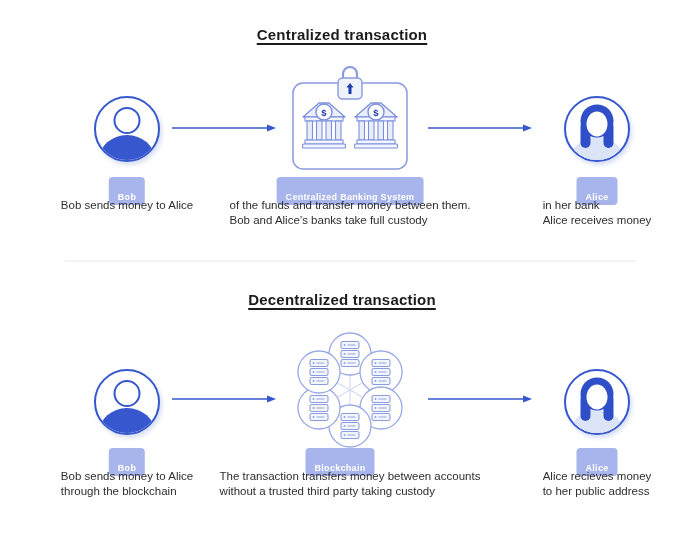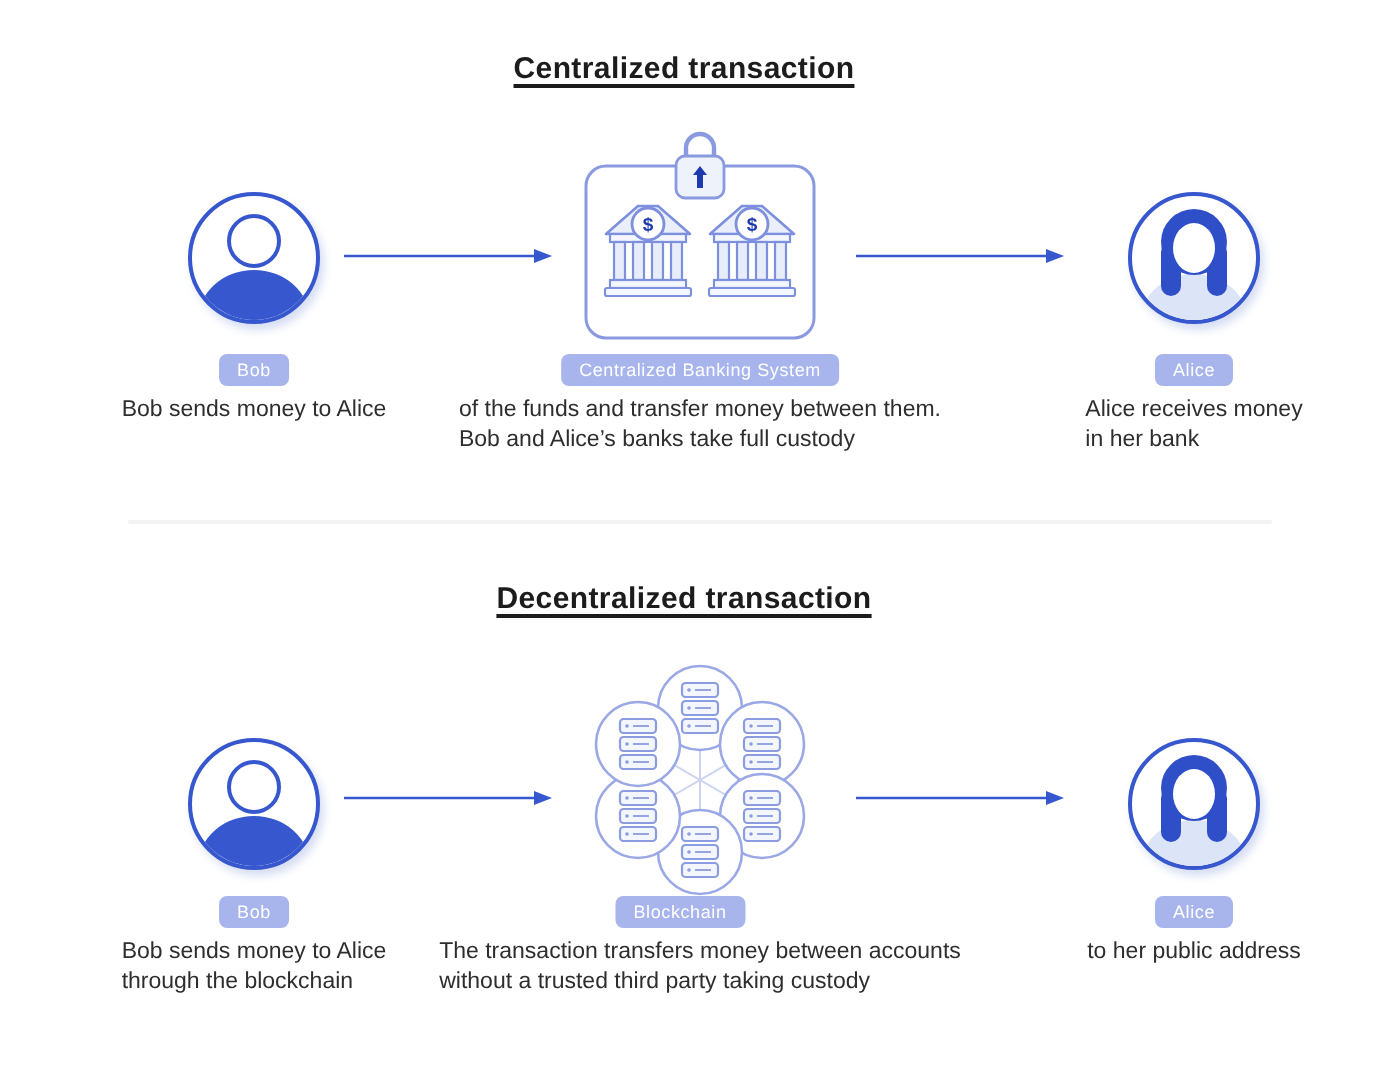--- a/index.html
+++ b/index.html
@@ -3,21 +3,21 @@
 <meta charset="utf-8">
 <style>
   html,body{margin:0;padding:0;background:#fff;}
   .canvas{position:relative;width:684px;height:543px;background:#ffffff;
           font-family:"Liberation Sans",sans-serif;overflow:hidden;}
   .abs{position:absolute;}
   .title{position:absolute;width:100%;text-align:center;font-size:15px;font-weight:700;
          color:#1c1c1c;letter-spacing:.2px;margin:0;}
   .title span{text-decoration:underline;text-underline-offset:3px;text-decoration-thickness:1.5px;}
   .badge{position:absolute;transform:translateX(-50%);background:#a8b5ec;color:#ffffff;
-         font-size:9px;font-weight:400;padding:3px 9px 3px;border-radius:4px;
+         font-size:9px;font-weight:700;padding:15px 9px 3px;border-radius:4px;
          letter-spacing:.3px;white-space:nowrap;line-height:10px;}
   .desc{position:absolute;transform:translateX(-50%);text-align:left;font-size:11.5px;
         line-height:15px;color:#2e2e2e;white-space:nowrap;}
   .divider{position:absolute;height:2px;background:#f3f3f3;border-radius:1px;}
   .avatar{filter:drop-shadow(2px 3px 2px rgba(120,145,215,.30));}
 </style>
 </head>
 <body>
 
 <div class="canvas">
@@ -125,22 +125,22 @@
   <div class="badge" style="left:597px;top:177px">Alice</div>
 
   <div class="desc" style="left:127px;top:198px">
     <div>Bob sends money to Alice</div>
   </div>
   <div class="desc" style="left:350px;top:198px">
     <div>of the funds and transfer money between them.</div>
     <div>Bob and Alice’s banks take full custody</div>
   </div>
   <div class="desc" style="left:597px;top:198px">
+    <div>in her bank</div>
     <div>Alice receives money</div>
-    <div>in her bank</div>
   </div>
 
   <div class="divider" style="left:64px;top:260px;width:572px"></div>
 
   <h2 class="title" style="top:291px">
     <span>Decentralized transaction</span>
   </h2>
 
   <svg class="abs avatar" style="left:93px;top:368px" width="68" height="68">
       <use href="#icon-bob"></use>
@@ -190,16 +190,17 @@
 
   <div class="desc" style="left:127px;top:469px">
     <div>Bob sends money to Alice</div>
     <div>through the blockchain</div>
   </div>
   <div class="desc" style="left:350px;top:469px">
     <div>The transaction transfers money between accounts</div>
     <div>without a trusted third party taking custody</div>
   </div>
   <div class="desc" style="left:597px;top:469px">
+    <div>Alice recieves money</div>
     <div>to her public address</div>
   </div>
 
 </div>
 
 </body></html>

